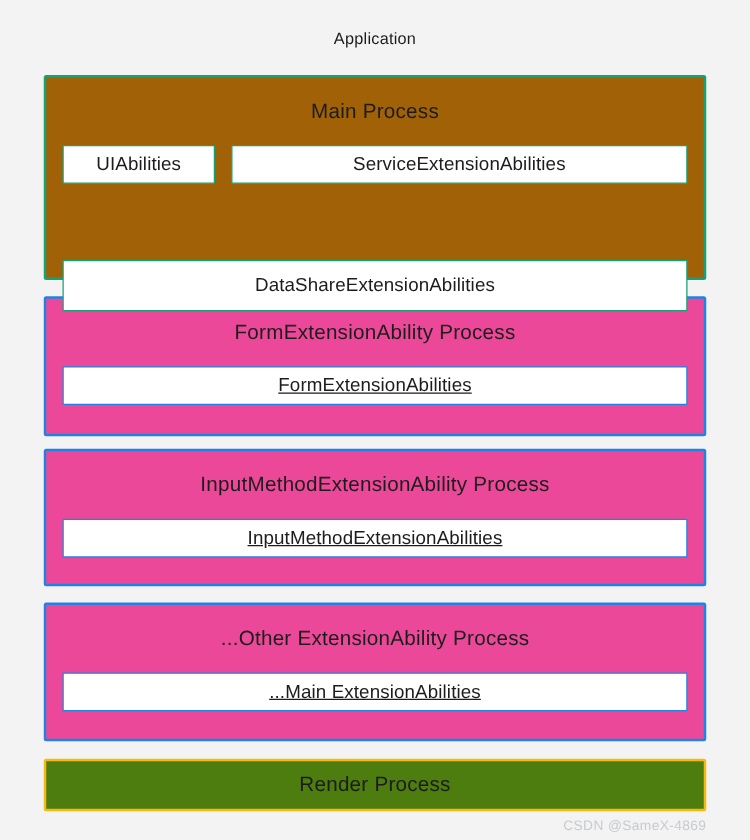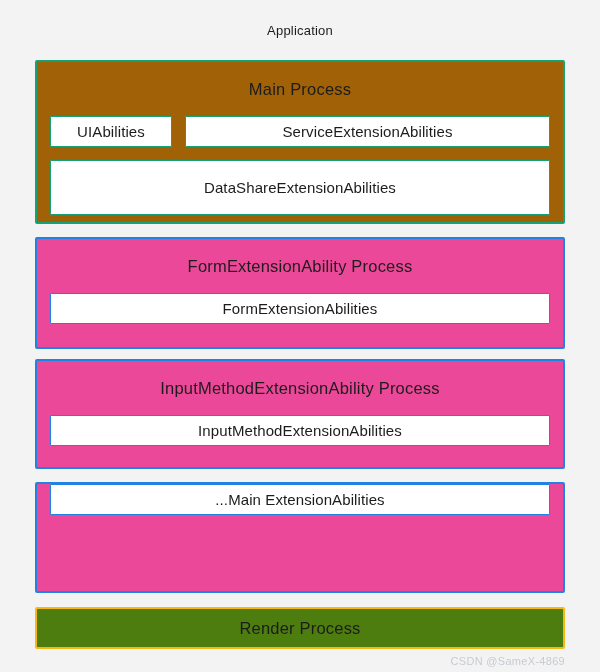--- a/index.html
+++ b/index.html
@@ -64,32 +64,34 @@
     margin-bottom: 13px;
   }
   .row .leaf-uiabilities {
     width: 122px;
     flex: none;
   }
   .row .leaf-grow {
     flex: 1;
   }
   .row2 .leaf {
-    height: 55px;
+    height: 41px;
+    margin-top: 48px;
   }
   .row2 {
     margin-bottom: 0;
   }
   
   .blue-box {
     background: #ec4899;
     border: 2px solid #2082e2;
   }
   .blue-box .leaf {
     border: 1.5px solid #2082e2;
+    text-decoration: underline;
   }
   .blue-form   { height: 112px; margin-bottom: 10px; }
   .blue-input  { height: 110px; margin-bottom: 13px; }
   .blue-other  { height: 111px; margin-bottom: 14px; }
   
   .yellow-box {
     background: #4d7c0f;
     border: 2px solid #f6b912;
     height: 42px;
     display: flex;
@@ -127,18 +129,19 @@
   <div class="box-title">FormExtensionAbility Process</div>
   <div class="leaf">FormExtensionAbilities</div>
 </div>
 
 <div class="box blue-box blue-input">
   <div class="box-title">InputMethodExtensionAbility Process</div>
   <div class="leaf">InputMethodExtensionAbilities</div>
 </div>
 
 <div class="box blue-box blue-other">
+  <div class="box-title">...Other ExtensionAbility Process</div>
   <div class="leaf">...Main ExtensionAbilities</div>
 </div>
 
 <div class="box yellow-box">Render Process</div>
 
 <div class="watermark">CSDN @SameX-4869</div>
 
 </body></html>

